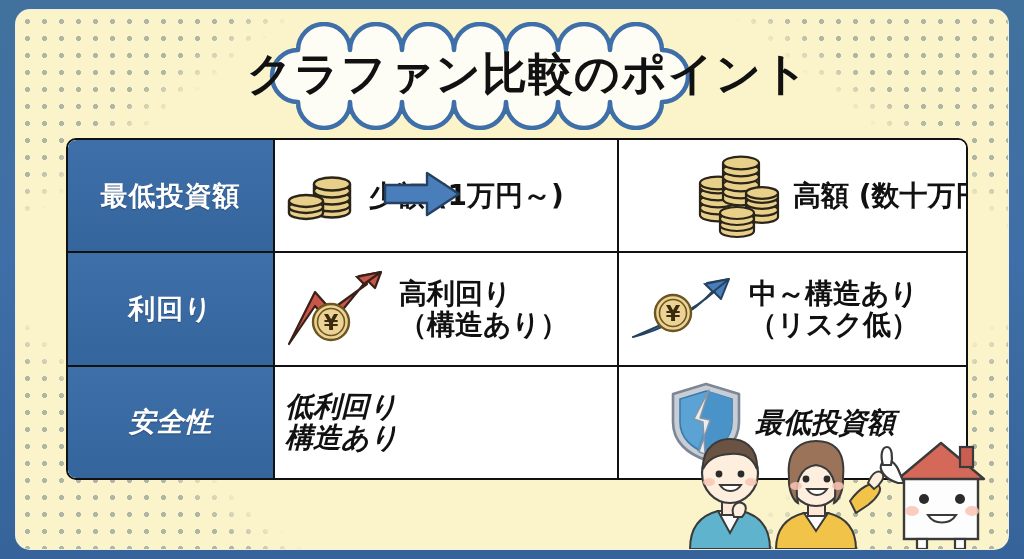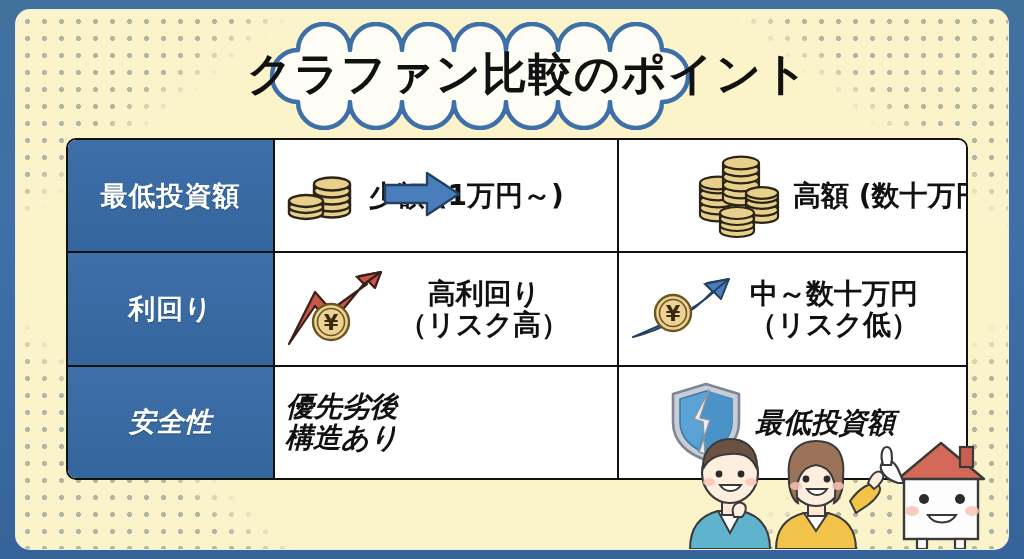--- a/index.html
+++ b/index.html
@@ -157,21 +157,21 @@
     justify-content: center;
   }
   .cell-text {
     font-size: 28px;
     font-weight: 700;
     color: #111;
     line-height: 1.12;
     white-space: nowrap;
   }
   .cell-text .sub { display: block; }
-  .cell-text.center { text-align: center; }
+  .cell-text.center { }
 
   
   .mid-arrow {
     position: absolute;
     left: 315px;
     top: 50%;
     transform: translateY(-50%);
     z-index: 8;
     pointer-events: none;
   }
@@ -335,47 +335,47 @@
             <svg width="104" height="86" viewBox="0 0 104 86">
               <path d="M4,78 L30,40 L46,58 L82,14 L90,22 L96,6 L74,10 L82,18 L46,44 L30,26 Z" fill="#c9564a" stroke="#3a2018" stroke-width="2.2" stroke-linejoin="round"></path>
               <path d="M96,6 L72,11 L79,18 Z" fill="#c9564a" stroke="#3a2018" stroke-width="2.2"></path>
               <circle cx="46" cy="56" r="18" fill="#edd295" stroke="#6b5520" stroke-width="2.4"></circle>
               <circle cx="46" cy="56" r="13.5" fill="none" stroke="#6b5520" stroke-width="1.6"></circle>
               <text x="46" y="64" text-anchor="middle" font-size="21" font-weight="700" fill="#3a2b10" font-family="'DejaVu Sans',sans-serif">¥</text>
             </svg>
           </span>
           <span class="cell-text center">
             <span>高利回り</span>
-            <span class="sub">（リスク高）</span>
+            <span class="sub">（構造あり）</span>
           </span>
         </div>
 
         <div class="data-cell right">
           <span class="cell-icon">
             <svg width="110" height="80" viewBox="0 0 110 80">
               <path d="M4,68 C30,62 62,46 84,22 L92,30 L100,10 L78,14 L86,22 C62,44 28,58 4,68 Z" fill="#4a7ebb" stroke="#24415f" stroke-width="2" stroke-linejoin="round"></path>
               <path d="M100,10 L76,15 L84,23 Z" fill="#4a7ebb" stroke="#24415f" stroke-width="2"></path>
               <circle cx="44" cy="44" r="18" fill="#edd295" stroke="#6b5520" stroke-width="2.4"></circle>
               <circle cx="44" cy="44" r="13.5" fill="none" stroke="#6b5520" stroke-width="1.6"></circle>
               <text x="44" y="52" text-anchor="middle" font-size="21" font-weight="700" fill="#3a2b10" font-family="'DejaVu Sans',sans-serif">¥</text>
             </svg>
           </span>
           <span class="cell-text center">
-            <span>中～数十万円</span>
+            <span>中～構造あり</span>
             <span class="sub">（リスク低）</span>
           </span>
         </div>
       </div>
 
       <div class="row">
         <div class="label-cell">安全性</div>
 
         <div class="data-cell left">
           <span class="cell-text center">
-            <span>優先劣後</span>
+            <span>低利回り</span>
             <span class="sub">構造あり</span>
           </span>
         </div>
 
         <div class="data-cell right">
           <span style="width:28px;flex:0 0 28px"></span>
           <span class="cell-icon">
             <svg width="78" height="82" viewBox="0 0 78 82">
               <path d="M39,3 L72,13 V41 C72,61 57,73 39,79 C21,73 6,61 6,41 V13 Z" fill="#c9ced6" stroke="#7d8694" stroke-width="2.6" stroke-linejoin="round"></path>
               <path d="M39,10 L65,18 V41 C65,57 53,67 39,72 C25,67 13,57 13,41 V18 Z" fill="#5aa3d4" stroke="#3b7aa8" stroke-width="1.6"></path>

